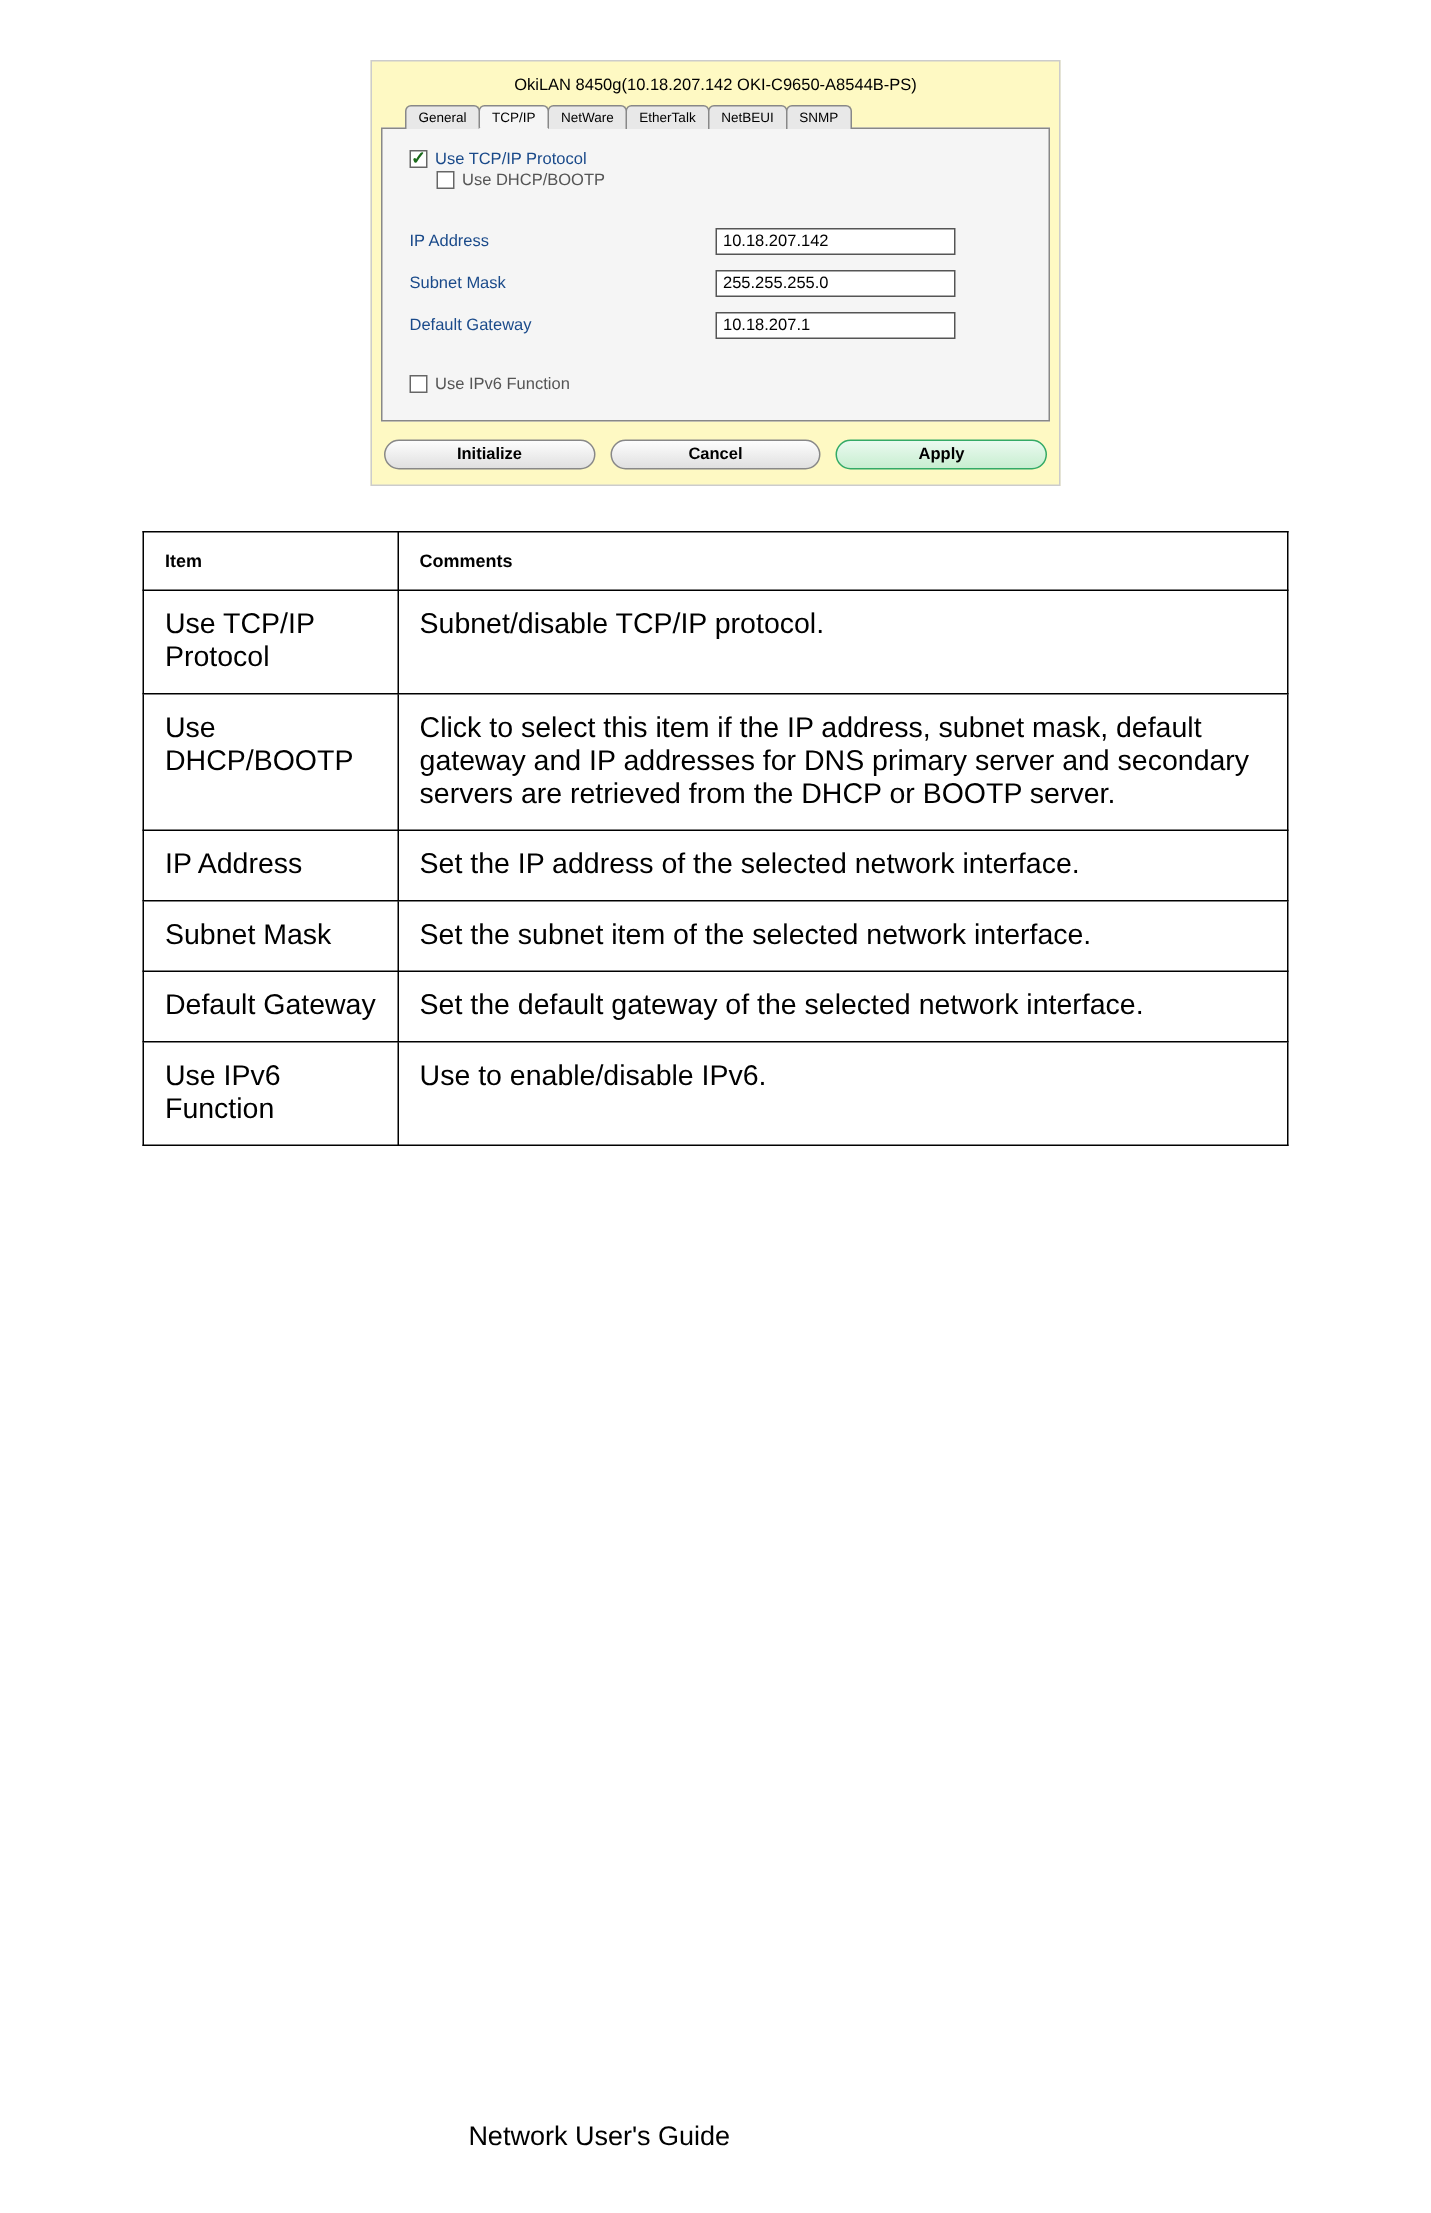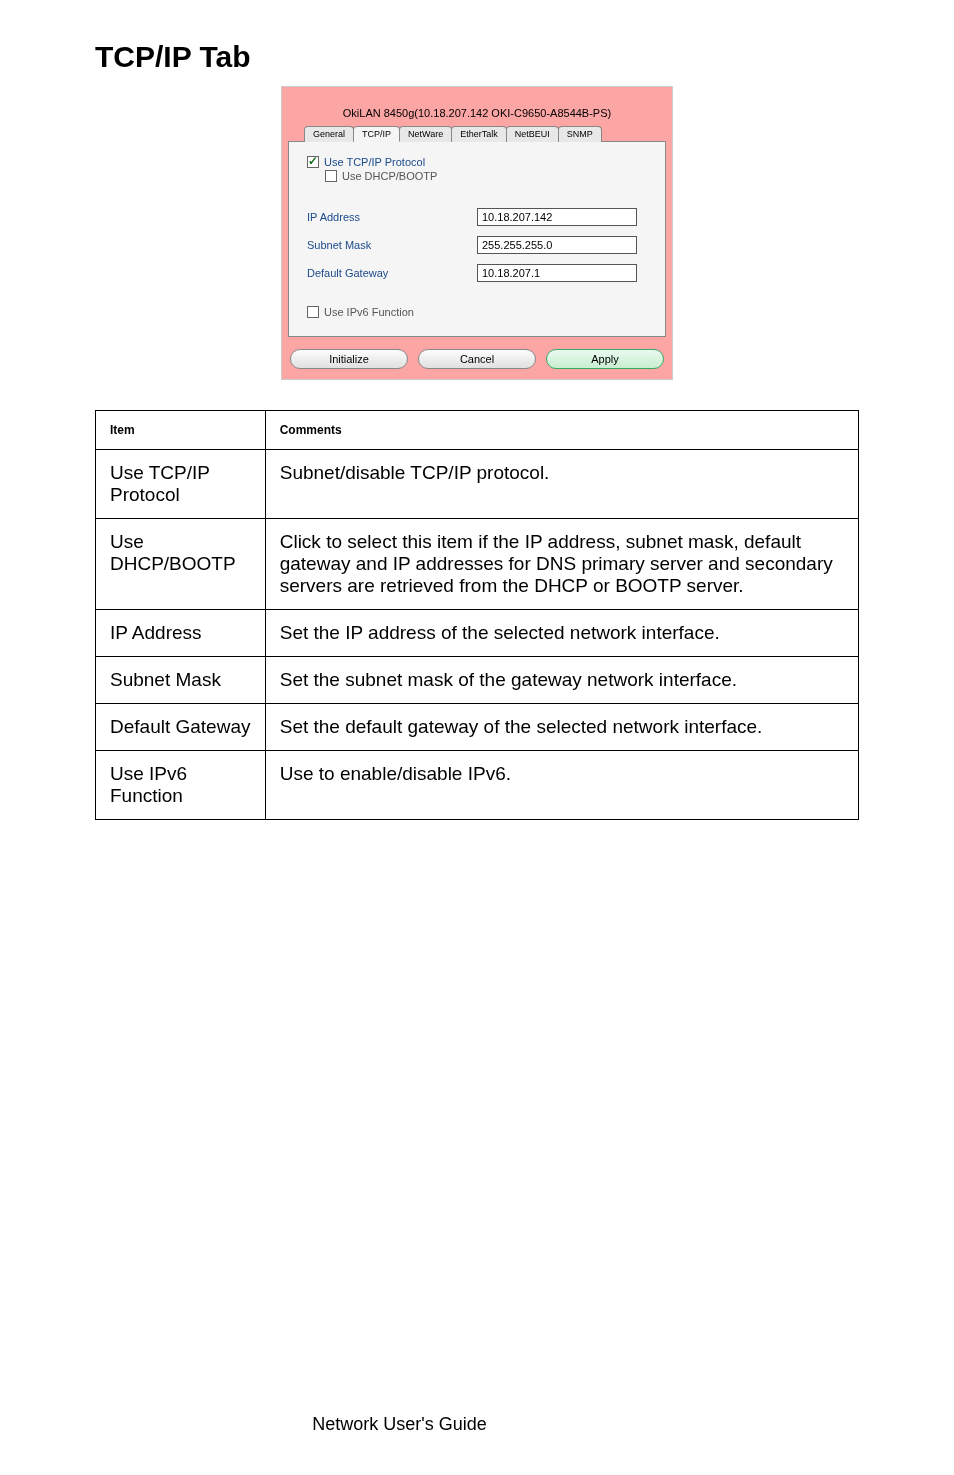--- a/index.html
+++ b/index.html
@@ -17,25 +17,25 @@
     font-size: 30px;
     font-weight: bold;
     margin-bottom: 12px;
   }
   .dialog-wrap {
     display: flex;
     justify-content: center;
     margin-bottom: 30px;
   }
   .dialog {
-    width: 392px;
-    background: #fca5a5;
+    width: 460px;
+    background: #fef9c3;
     border: 1px solid #ccc;
     position: relative;
-    padding-top: 18px;
+    padding-top: 8px;
   }
   .dialog-title {
     font-family: "Lucida Grande", Arial, sans-serif;
     font-size: 11px;
     text-align: center;
     padding: 2px 0 6px 0;
   }
   .tabstrip {
     display: flex;
     margin: 0 22px;
@@ -122,20 +122,21 @@
     font-size: 11px;
     display: flex;
     align-items: center;
     color: #555;
   }
   .btnrow {
     display: flex;
     justify-content: flex-start;
     padding: 6px 8px 10px 8px;
     gap: 10px;
+    font-weight: bold;
   }
   .macbtn {
     flex: 1;
     font-family: "Lucida Grande", Arial, sans-serif;
     font-size: 11px;
     text-align: center;
     padding: 3px 0;
     border: 1px solid #888;
     border-radius: 12px;
     background: linear-gradient(#fdfdfd, #e0e0e0);
@@ -165,21 +166,20 @@
     width: 799px;
     left: 0;
     text-align: center;
     font-size: 18px;
   }
 </style>
 </head>
 <body>
 
 <div class="page">
-  <h1>TCP/IP Tab</h1>
 
   <div class="dialog-wrap">
     <div class="dialog">
       <div class="dialog-title">OkiLAN 8450g(10.18.207.142 OKI-C9650-A8544B-PS)</div>
       <div class="tabstrip">
         <div class="tab">General</div>
         <div class="tab active">TCP/IP</div>
         <div class="tab">NetWare</div>
         <div class="tab">EtherTalk</div>
         <div class="tab">NetBEUI</div>
@@ -235,21 +235,21 @@
       <tr>
         <td>Use DHCP/BOOTP</td>
         <td>Click to select this item if the IP address, subnet mask, default gateway and IP addresses for DNS primary server and secondary servers are retrieved from the DHCP or BOOTP server.</td>
       </tr>
       <tr>
         <td>IP Address</td>
         <td>Set the IP address of the selected network interface.</td>
       </tr>
       <tr>
         <td>Subnet Mask</td>
-        <td>Set the subnet mask of the gateway network interface.</td>
+        <td>Set the subnet item of the selected network interface.</td>
       </tr>
       <tr>
         <td>Default Gateway</td>
         <td>Set the default gateway of the selected network interface.</td>
       </tr>
       <tr>
         <td>Use IPv6 Function</td>
         <td>Use to enable/disable IPv6.</td>
       </tr>
     </tbody>

